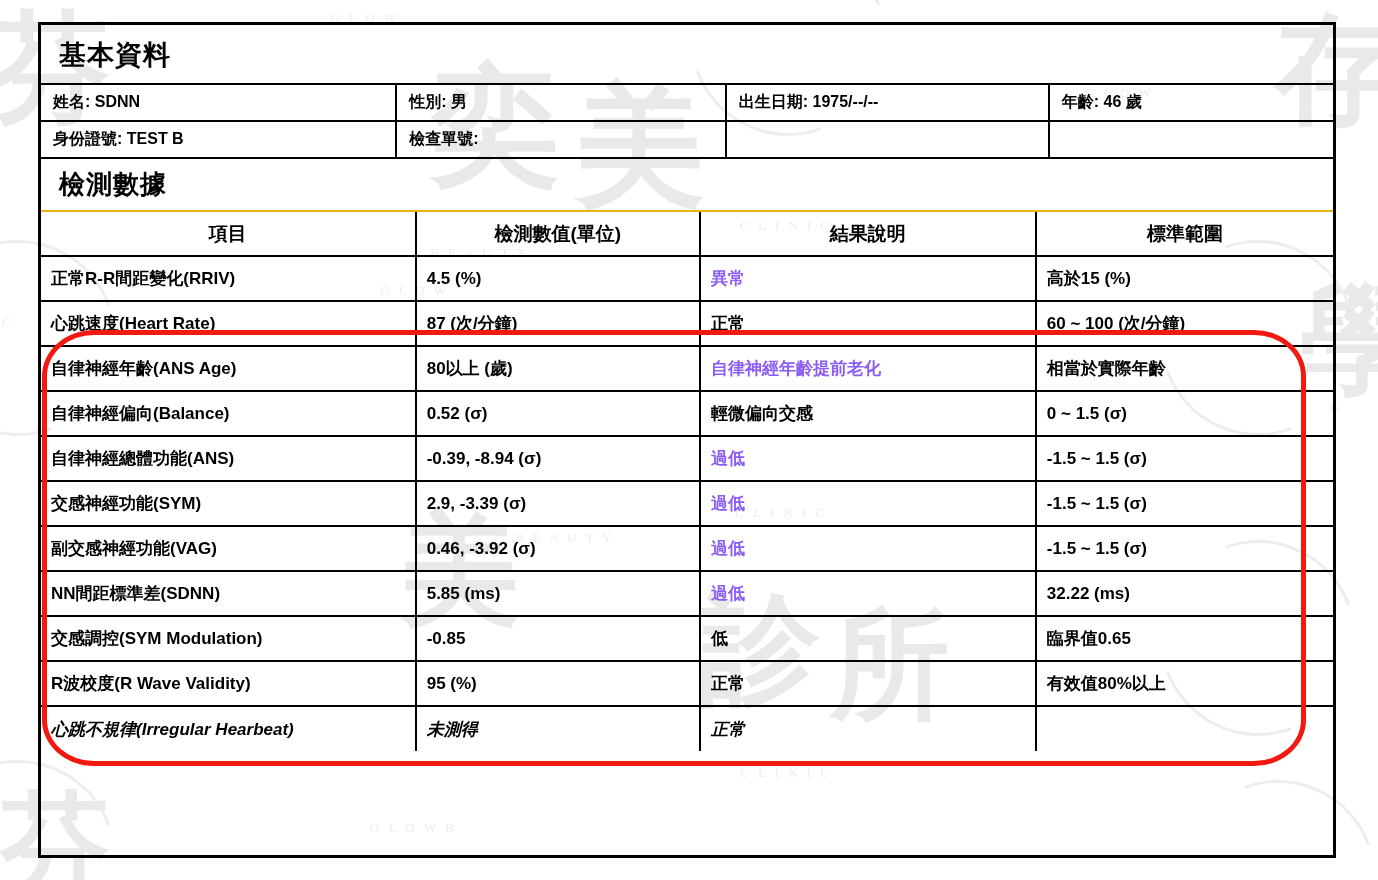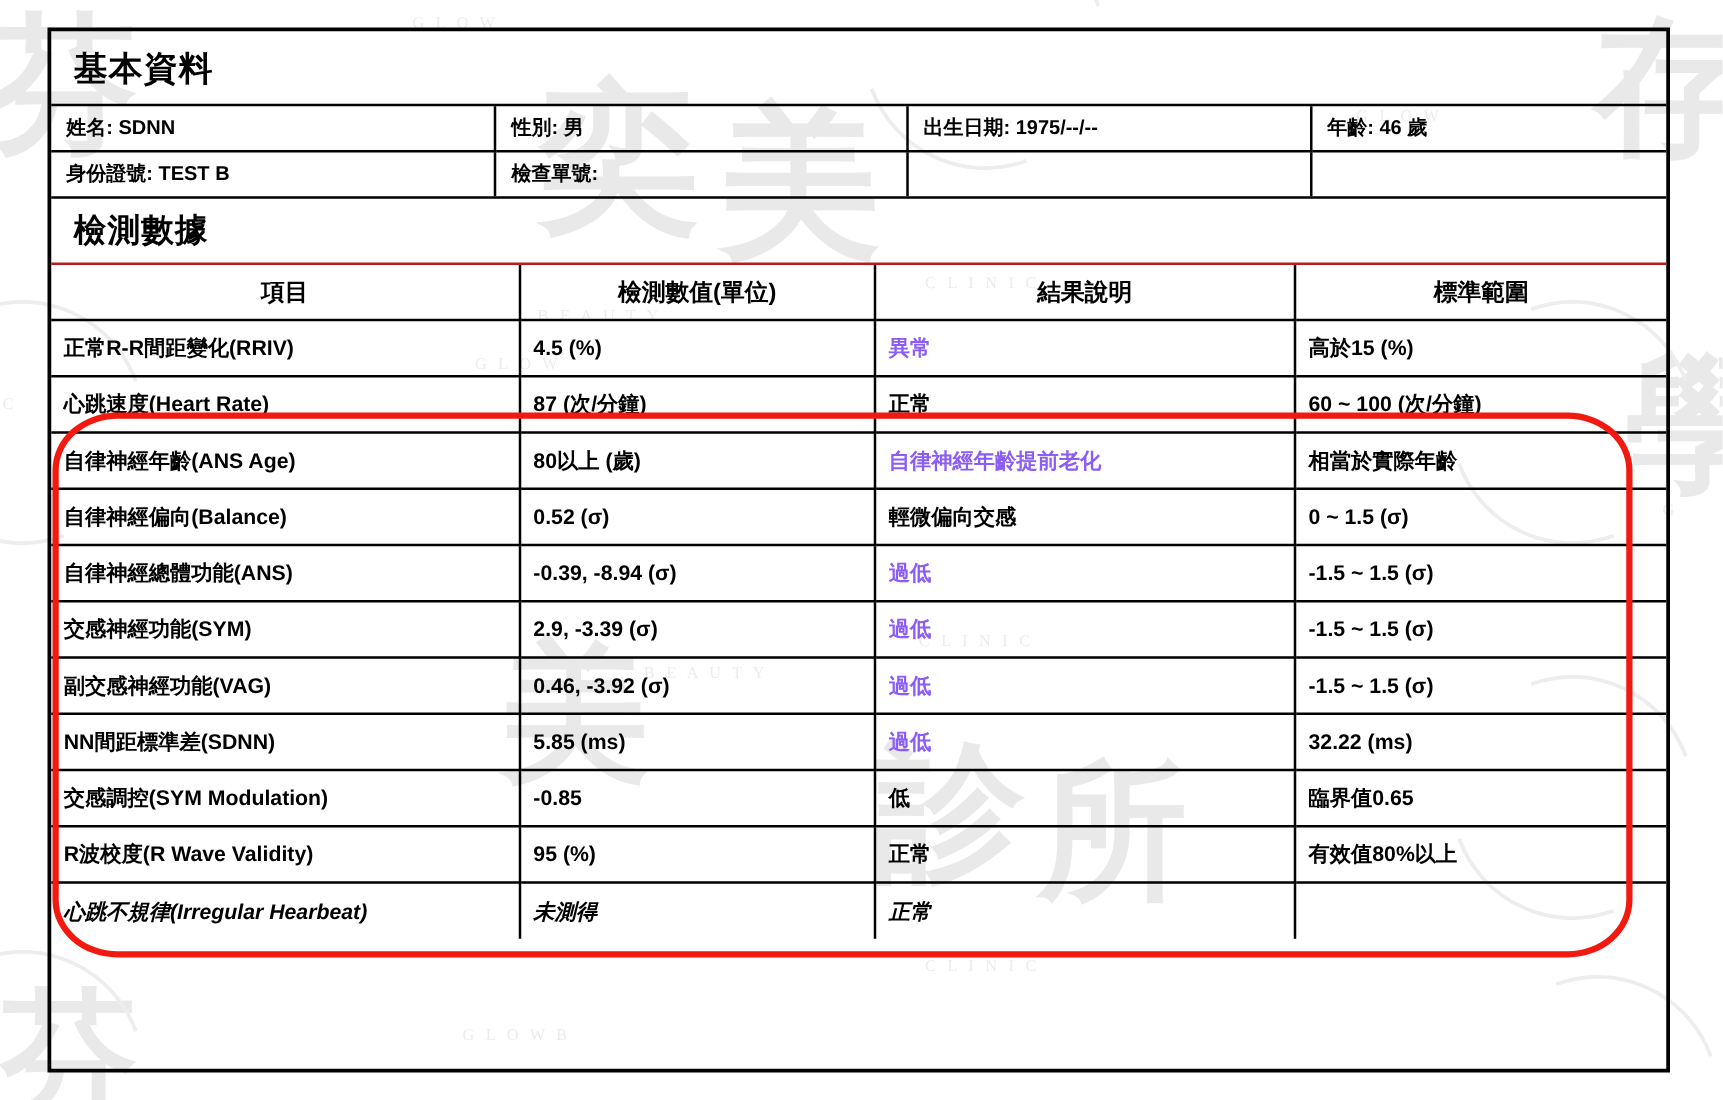--- a/index.html
+++ b/index.html
@@ -91,21 +91,21 @@
     font-size: 16px;
     font-weight: bold;
     box-sizing: border-box;
     white-space: nowrap;
   }
   table.info tr td:last-child { border-right: none; margin-top: 12px; }
   table.info tr:last-child td { border-bottom: none; }
 
   .subsection-title-row {
     border-top: 2px solid #000;
-    border-bottom: 2px solid #b91c1c;
+    border-bottom: 2px solid #eab308;
     padding: 8px 18px 8px 18px;
     box-sizing: border-box;
   }
   .subsection-title {
     font-size: 26px;
     font-weight: bold;
     letter-spacing: 1px;
   }
 
   table.data th {

